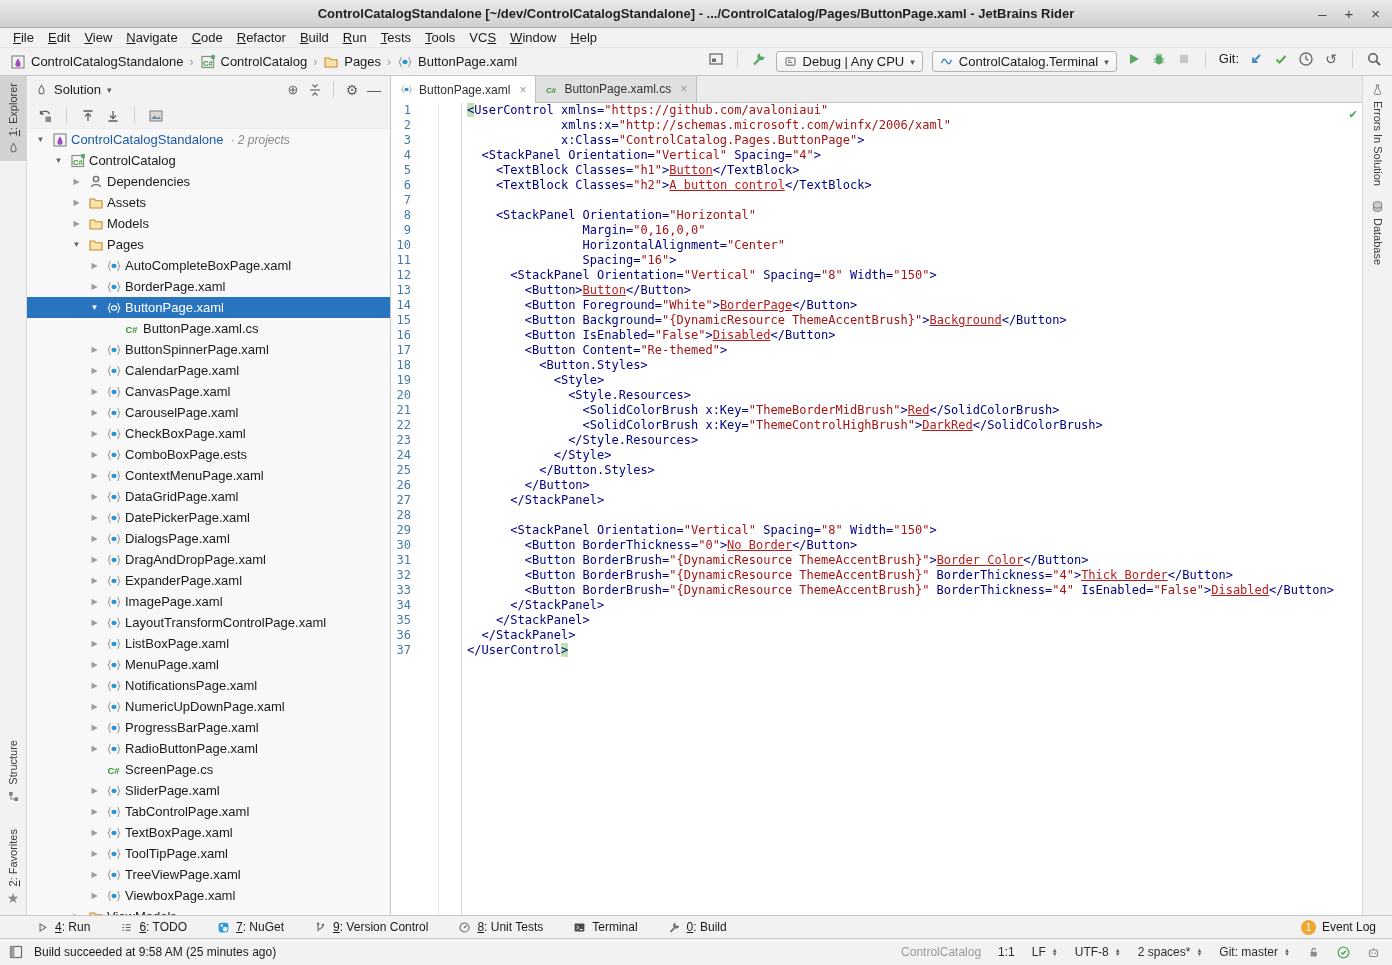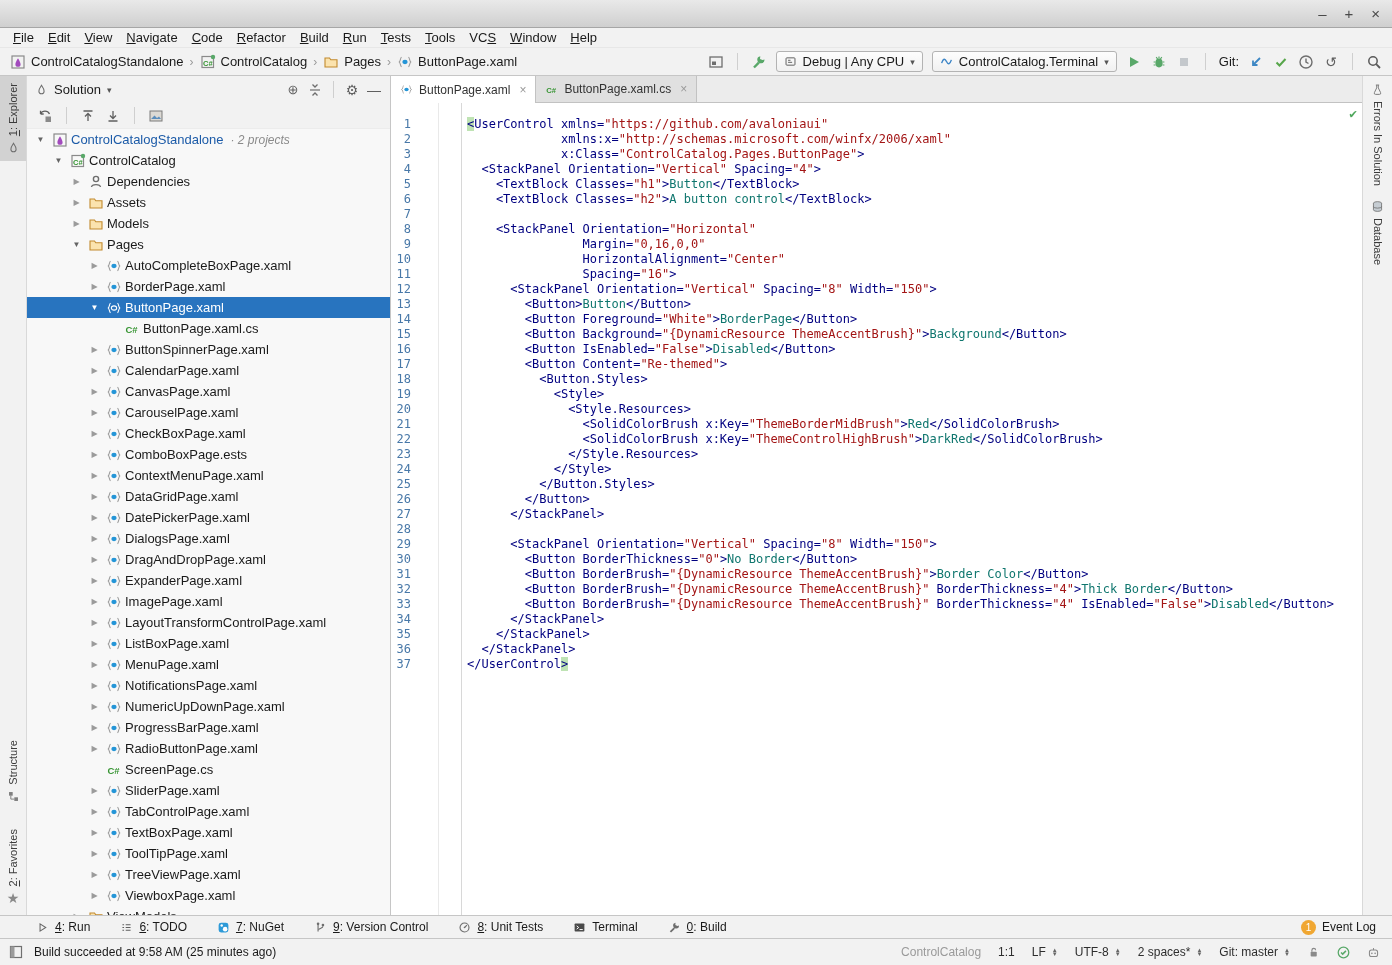--- a/index.html
+++ b/index.html
@@ -23,21 +23,21 @@
     border-bottom:1px solid #e7e7e7; font-size:13px; }
   .menu-item { padding:0 7px; }
 
   
   #toolbar { position:absolute; top:48px; left:0; right:0; height:28px;
     display:flex; align-items:center; padding:0 10px; background:#f2f2f2;
     border-bottom:1px solid #c6c6c6; }
   #breadcrumbs { display:flex; align-items:center; font-size:13px; }
   .crumb { display:flex; align-items:center; gap:5px; }
   .crumb-sep { color:#9a9a9a; margin:0 6px; font-size:12px; }
-  #toolbar-right { margin-left:auto; display:flex; align-items:center; gap:9px; }
+  #toolbar-right { margin-left:auto; display:flex; gap:9px; }
   .vsep { width:1px; height:17px; background:#cfcfcf; margin:0 4px; }
   .combo { display:flex; align-items:center; gap:6px; height:21px; padding:0 7px;
     border:1px solid #b3b3b3; border-radius:3px;
     background:linear-gradient(#fdfdfd,#f1f1f1); font-size:13px; }
   .caret { font-size:9px; color:#555; }
 
   
   .icon { width:16px; height:16px; display:inline-flex; align-items:center;
     justify-content:center; flex:none; }
   .icon svg { width:100%; height:100%; }
@@ -83,30 +83,30 @@
   
   #editor { position:absolute; top:0; bottom:0; left:391px; right:30px; background:#fff; }
   #tabs { height:27px; background:#ececec; border-bottom:1px solid #c2c2c2;
     display:flex; align-items:stretch; }
   .tab { display:flex; align-items:center; gap:6px; padding:0 9px; font-size:12px;
     border-right:1px solid #c2c2c2; background:#e0e0e0; color:#333; }
   .tab.active { background:#fff; margin-bottom:-1px; }
   .tab .close { color:#9a9a9a; font-size:12px; margin-left:3px; }
   #code-wrap { position:absolute; top:27px; left:0; right:0; bottom:0; overflow:hidden;
     font-family:"DejaVu Sans Mono", monospace; font-size:12px; line-height:15px;
-    padding-top:14px; }
+    padding-top:0; }
   #gutter-bg { position:absolute; top:0; bottom:0; left:0; width:71px;
     border-right:1px solid #d8d8d8; background:#fff; }
   #gutter-inner { position:absolute; top:0; bottom:0; left:47px; width:1px; background:#e9e9e9; }
   .cl { height:15px; white-space:pre; position:relative; }
   .cl .ln { display:inline-block; width:20px; text-align:right; color:#4878a8;
     margin-right:56px; }
   .tok.t { color:#000080; }
   .tok.s { color:#a31515; }
-  .tok.x { color:#0f766e; }
+  .tok.x { color:#b91c1c;text-decoration:underline; }
   .tok.th { color:#000080; background:#bfe3b4; }
   #insp-ok { position:absolute; top:3px; right:5px; color:#4fa75c; font-size:13px; }
 
   
   #right-stripe { position:absolute; top:0; bottom:0; right:0; width:30px;
     background:#f2f2f2; border-left:1px solid #d9d9d9; }
 
   
   #bottombar { position:absolute; left:0; right:0; bottom:27px; height:23px;
     background:#f2f2f2; border-top:1px solid #c6c6c6; display:flex; align-items:center;
@@ -123,20 +123,21 @@
   #status-right { margin-left:auto; display:flex; align-items:center; gap:17px; color:#2e2e2e; }
   .muted { color:#9a9a9a; }
   .sr-item { display:flex; align-items:center; gap:4px; }
   .ud { display:inline-flex; flex-direction:column; font-size:6px; line-height:4.5px;
     color:#666; margin-left:2px; }
 </style>
 </head>
 <body>
 
 <div id="titlebar">
+  <span>ControlCatalogStandalone [~/dev/ControlCatalogStandalone] - .../ControlCatalog/Pages/ButtonPage.xaml - JetBrains Rider</span>
   <div id="win-controls">
     <span>–</span>
     <span>+</span>
     <span>×</span>
   </div>
 </div>
 
 <nav id="menubar">
     <span class="menu-item"><u>F</u>ile</span>
     <span class="menu-item"><u>E</u>dit</span>

